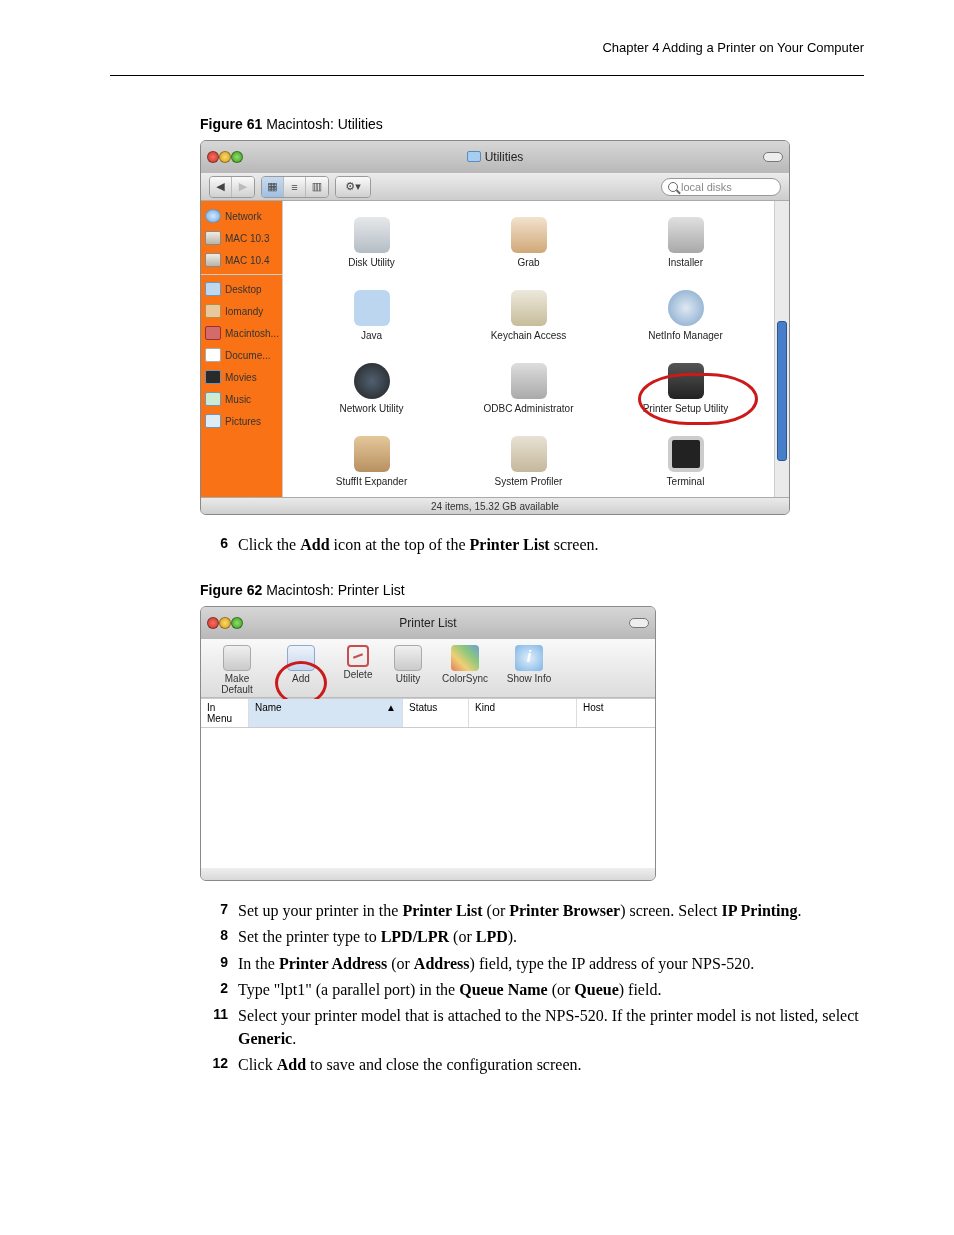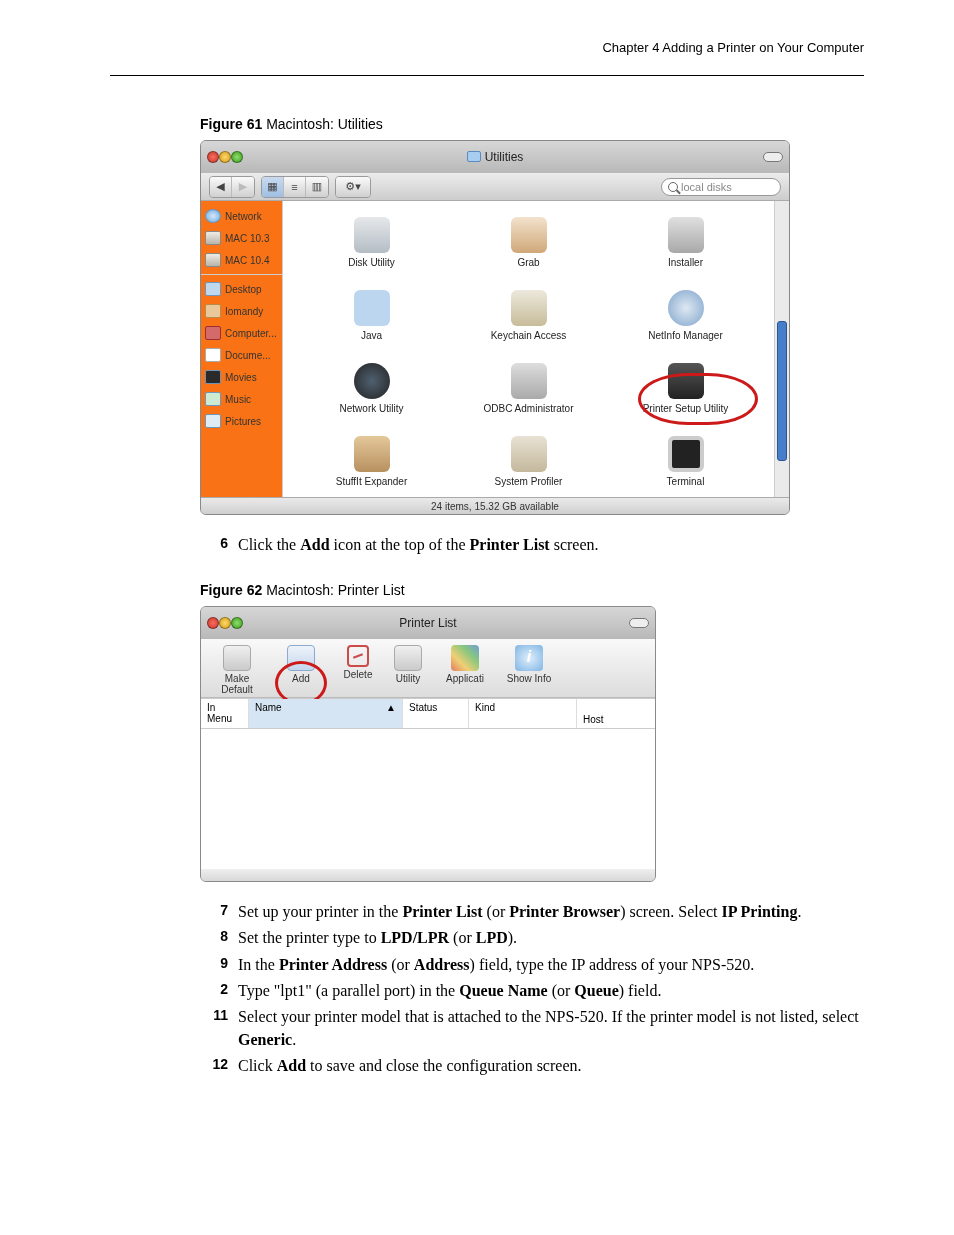--- a/index.html
+++ b/index.html
@@ -164,21 +164,21 @@
         <div class="sb-item">
             <div class="sb-ico"></div>
             <span>Desktop</span>
           </div>
         <div class="sb-item">
             <div class="sb-ico home"></div>
             <span>Iomandy</span>
           </div>
         <div class="sb-item">
             <div class="sb-ico app"></div>
-            <span>Computer...</span>
+            <span>Macintosh...</span>
           </div>
         <div class="sb-item">
             <div class="sb-ico doc"></div>
             <span>Docume...</span>
           </div>
         <div class="sb-item">
             <div class="sb-ico movie"></div>
             <span>Movies</span>
           </div>
         <div class="sb-item">
@@ -227,30 +227,30 @@
       <div class="tb-dot tb-yellow"></div>
       <div class="tb-dot tb-green"></div>
       <div class="titlebar-title">Printer List</div>
       <div class="pill"></div>
     </div>
     <div class="pl-toolbar">
       <div class="pl-btn"><div class="pico ico-default"></div><span>Make Default</span></div>
       <div class="pl-btn"><div class="pico ico-add"></div><span>Add</span></div>
       <div class="pl-btn" style="width:42px;"><div class="pico ico-del" style="width:22px;height:22px;"></div><span>Delete</span></div>
       <div class="pl-btn" style="width:42px;"><div class="pico ico-util"></div><span>Utility</span></div>
-      <div class="pl-btn"><div class="pico ico-color"></div><span>Applicati</span></div>
+      <div class="pl-btn"><div class="pico ico-color"></div><span>ColorSync</span></div>
       <div class="pl-btn"><div class="pico ico-info"></div><span>Show Info</span></div>
       <div class="r-oval-2"></div>
     </div>
     <div class="pl-header">
       <div class="pl-h" style="width:48px;">In Menu</div>
       <div class="pl-h sorted" style="width:154px;position:relative;"><span>Name</span><span style="position:absolute;right:6px;">▲</span></div>
       <div class="pl-h" style="width:66px;">Status</div>
       <div class="pl-h" style="width:108px;">Kind</div>
-      <div class="pl-h" style="flex:1;border-right:none;margin-top:12px;">Host</div>
+      <div class="pl-h" style="flex:1;border-right:none;">Host</div>
     </div>
     <div class="pl-body"></div>
     <div class="pl-corner"></div>
   </div>
 
   <div class="step-row">
     <div class="step-num">7</div>
     <div class="step-text"><span>Set up your printer in the </span><b>Printer List</b><span> (or </span><b>Printer Browser</b><span>) screen. Select </span><b>IP Printing</b><span>.</span></div>
   </div>
   <div class="step-row">

